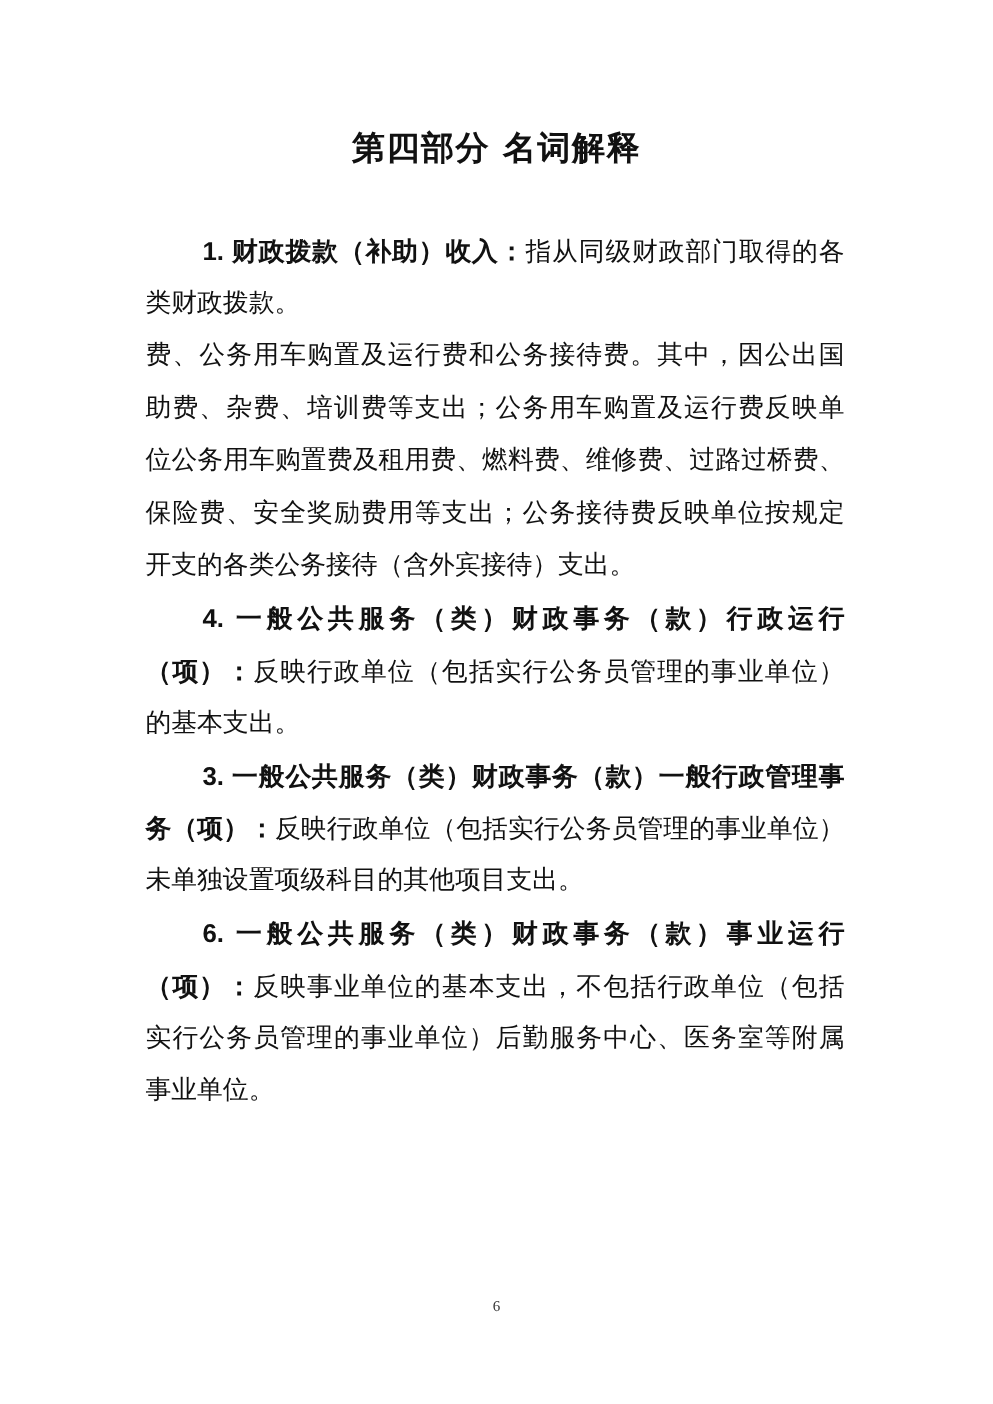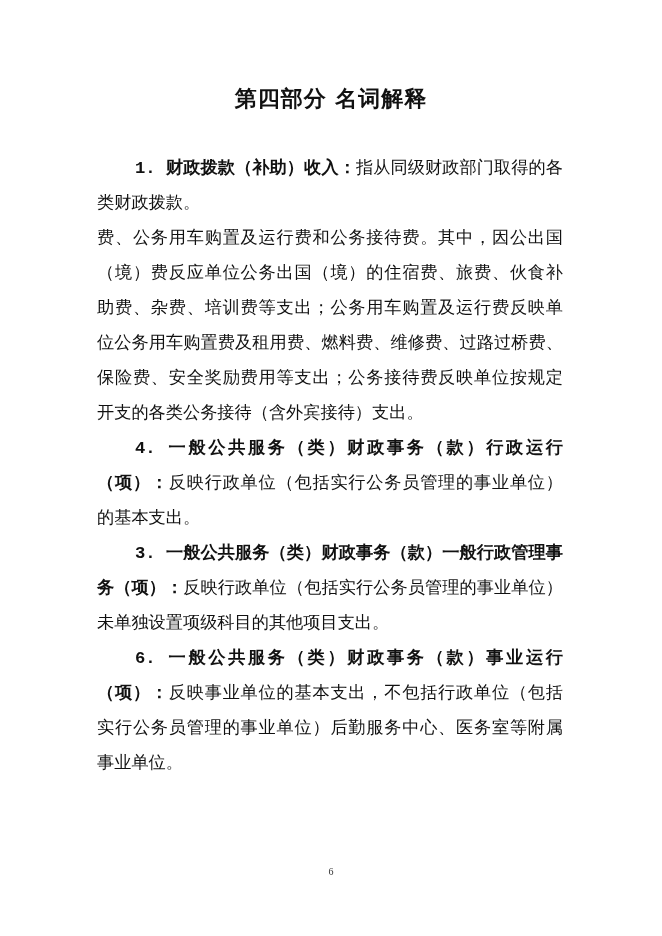--- a/index.html
+++ b/index.html
@@ -6,35 +6,34 @@
   body { width: 662px; height: 936px; position: relative; overflow: hidden;
          font-family: "DejaVu Serif", "Liberation Serif", serif; color: #111; }
   .title { position: absolute; top: 84px; left: 0; width: 662px; text-align: center;
            font-family: "DejaVu Sans", "Liberation Sans", sans-serif; font-weight: bold;
            font-size: 22px; letter-spacing: 1px; }
   .body { position: absolute; left: 97px; top: 150px; width: 466px; }
   .line { height: 35px; line-height: 35px; font-size: 17.2px; white-space: nowrap;
           text-align: justify; text-align-last: justify; letter-spacing: 0px; }
   .line.last { text-align-last: left; }
   .line.indent { padding-left: 38px; }
-  .b { font-family: Liberation Mono, monospace; font-weight: bold; }
+  .b { font-family: Liberation Sans, sans-serif; font-weight: bold; }
   .page-num { position: absolute; top: 866px; left: 0; width: 662px; text-align: center;
               font-size: 10px; font-family: "Liberation Serif", serif; color: #333; }
 </style>
 </head>
 <body>
 
 <div class="title">第四部分  名词解释</div>
 
 <div class="body">
   <div class="line indent"><span class="b">1. 财政拨款（补助）收入：</span><span>指从同级财政部门取得的各</span></div>
   <div class="line last"><span>类财政拨款。</span></div>
 
   <div class="line"><span>费、公务用车购置及运行费和公务接待费。其中，因公出国</span></div>
-  <div class="line"><span>（境）费反应单位公务出国（境）的住宿费、旅费、伙食补</span></div>
   <div class="line"><span>助费、杂费、培训费等支出；公务用车购置及运行费反映单</span></div>
   <div class="line"><span>位公务用车购置费及租用费、燃料费、维修费、过路过桥费、</span></div>
   <div class="line"><span>保险费、安全奖励费用等支出；公务接待费反映单位按规定</span></div>
   <div class="line last"><span>开支的各类公务接待（含外宾接待）支出。</span></div>
 
   <div class="line indent"><span class="b">4. 一般公共服务（类）财政事务（款）行政运行</span></div>
   <div class="line"><span class="b">（项）：</span><span>反映行政单位（包括实行公务员管理的事业单位）</span></div>
   <div class="line last"><span>的基本支出。</span></div>
 
   <div class="line indent"><span class="b">3. 一般公共服务（类）财政事务（款）一般行政管理事</span></div>

